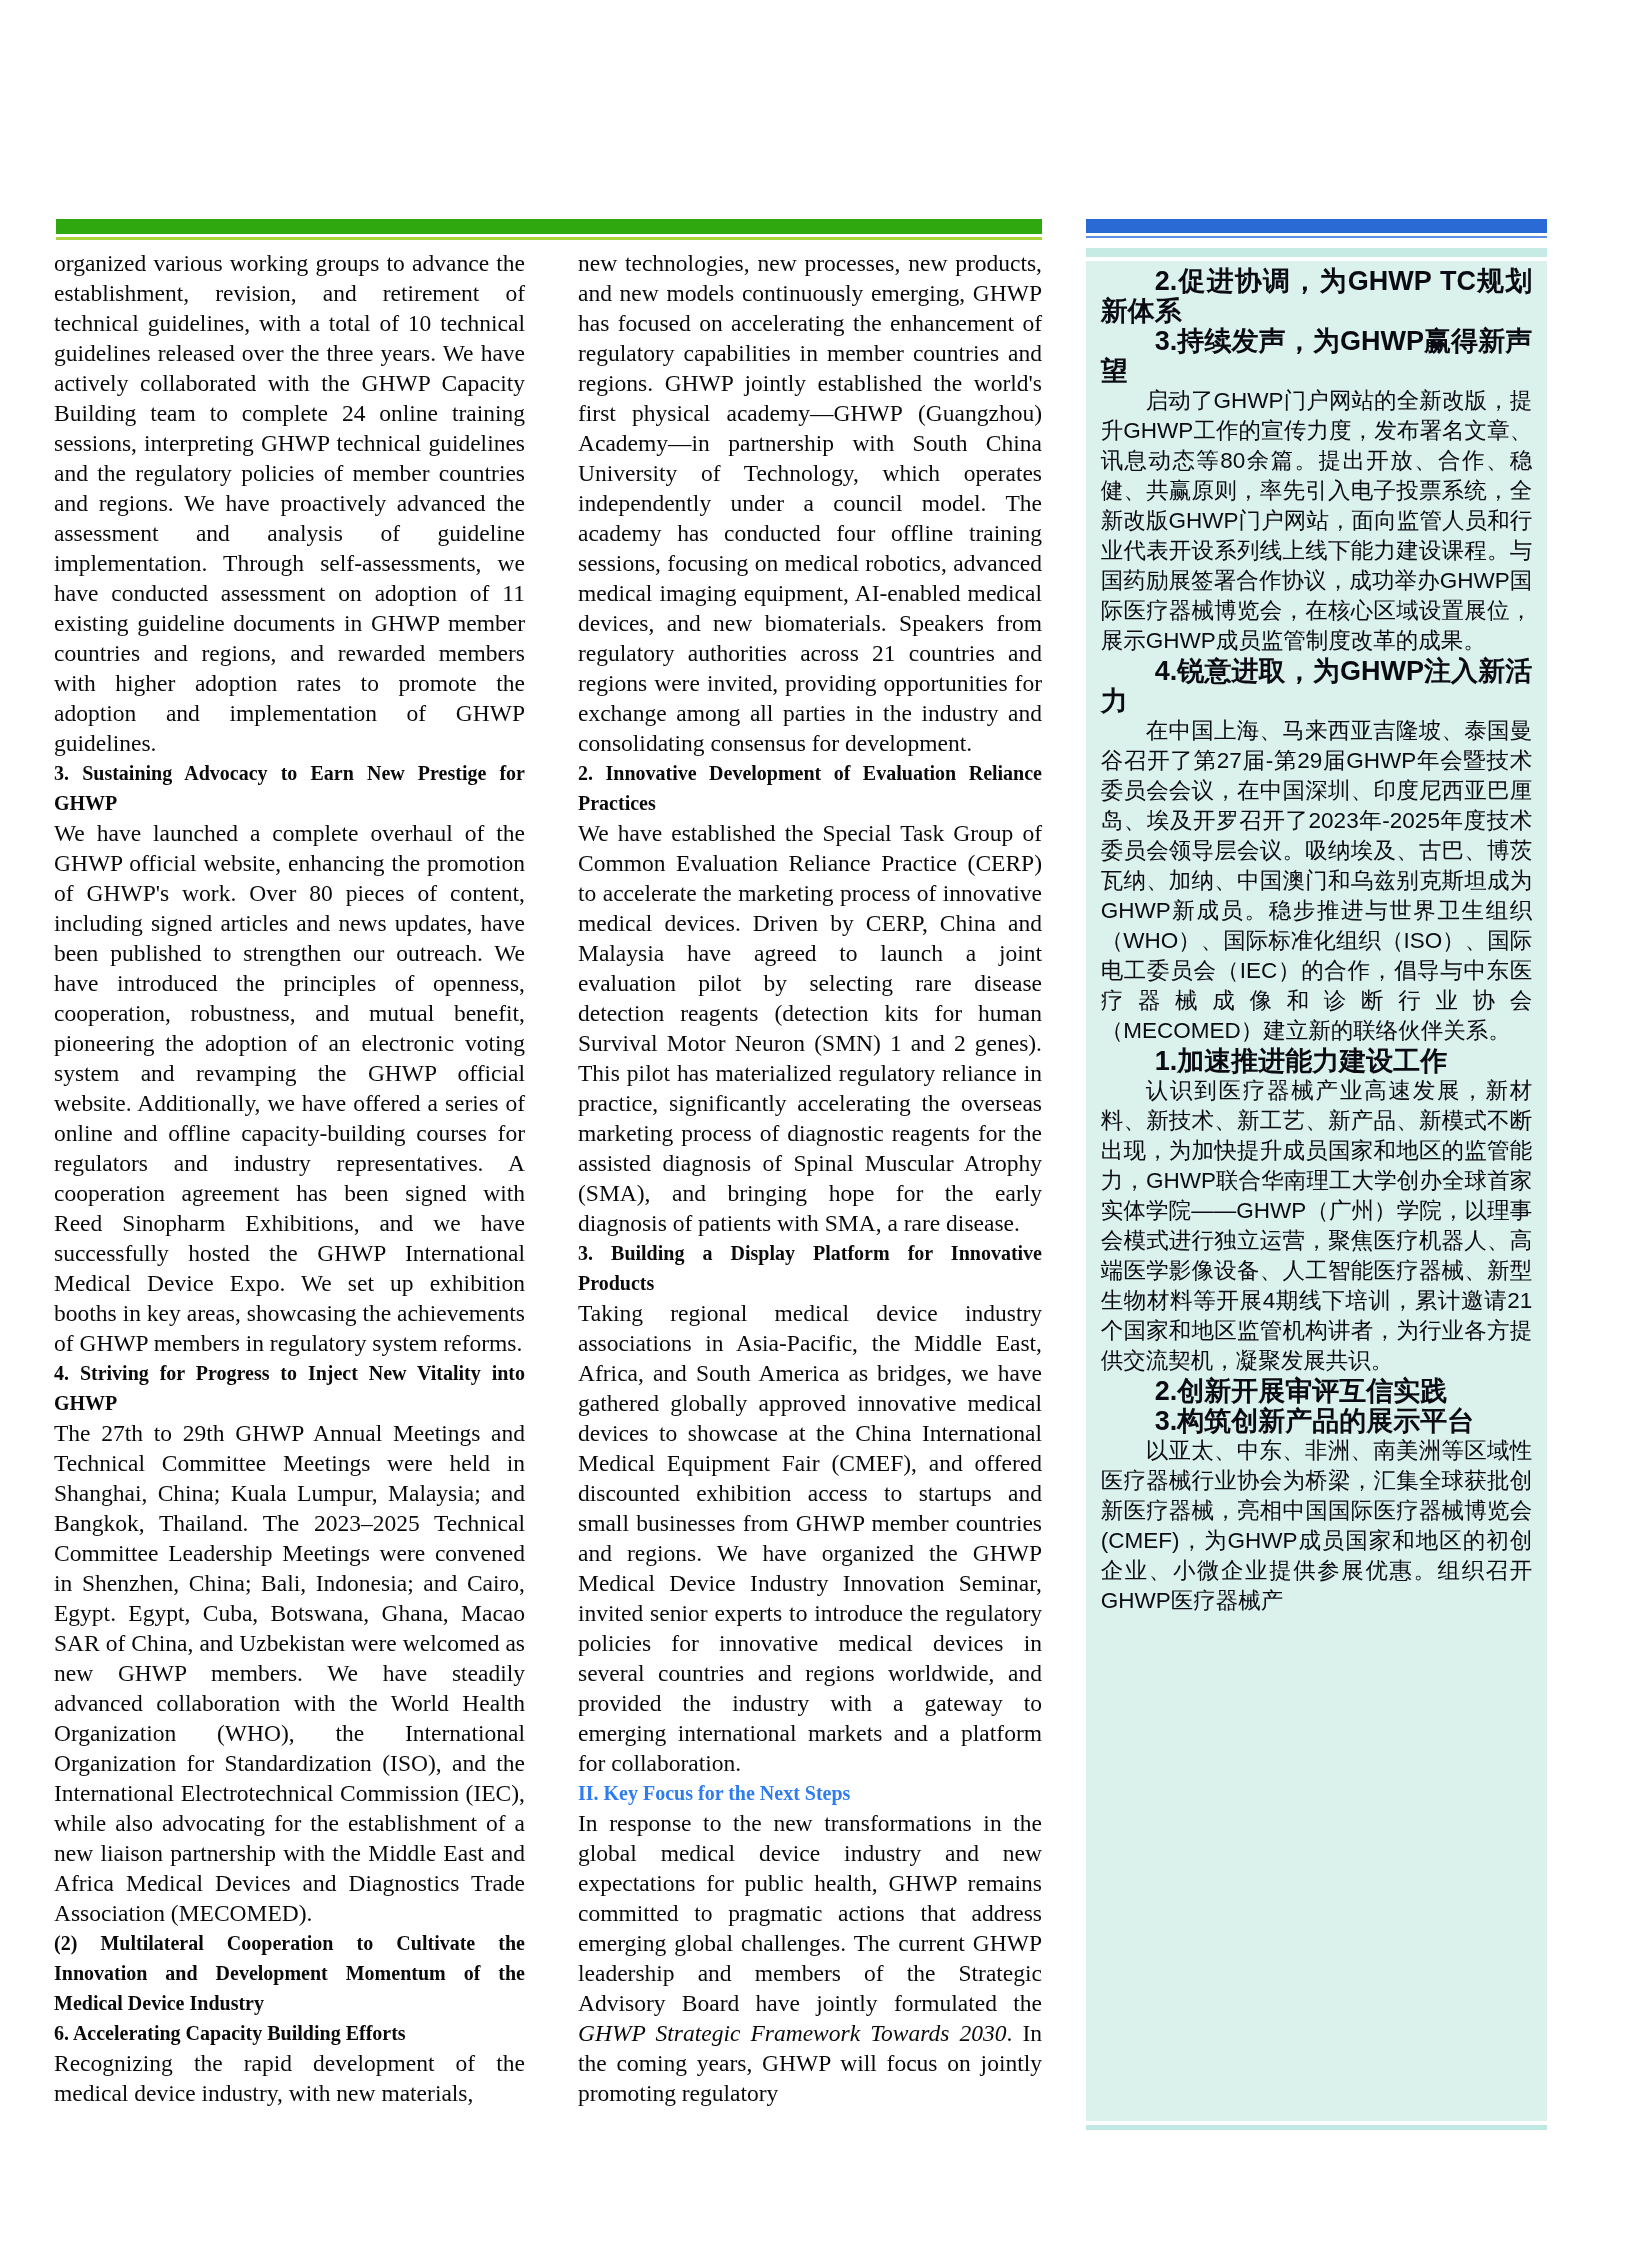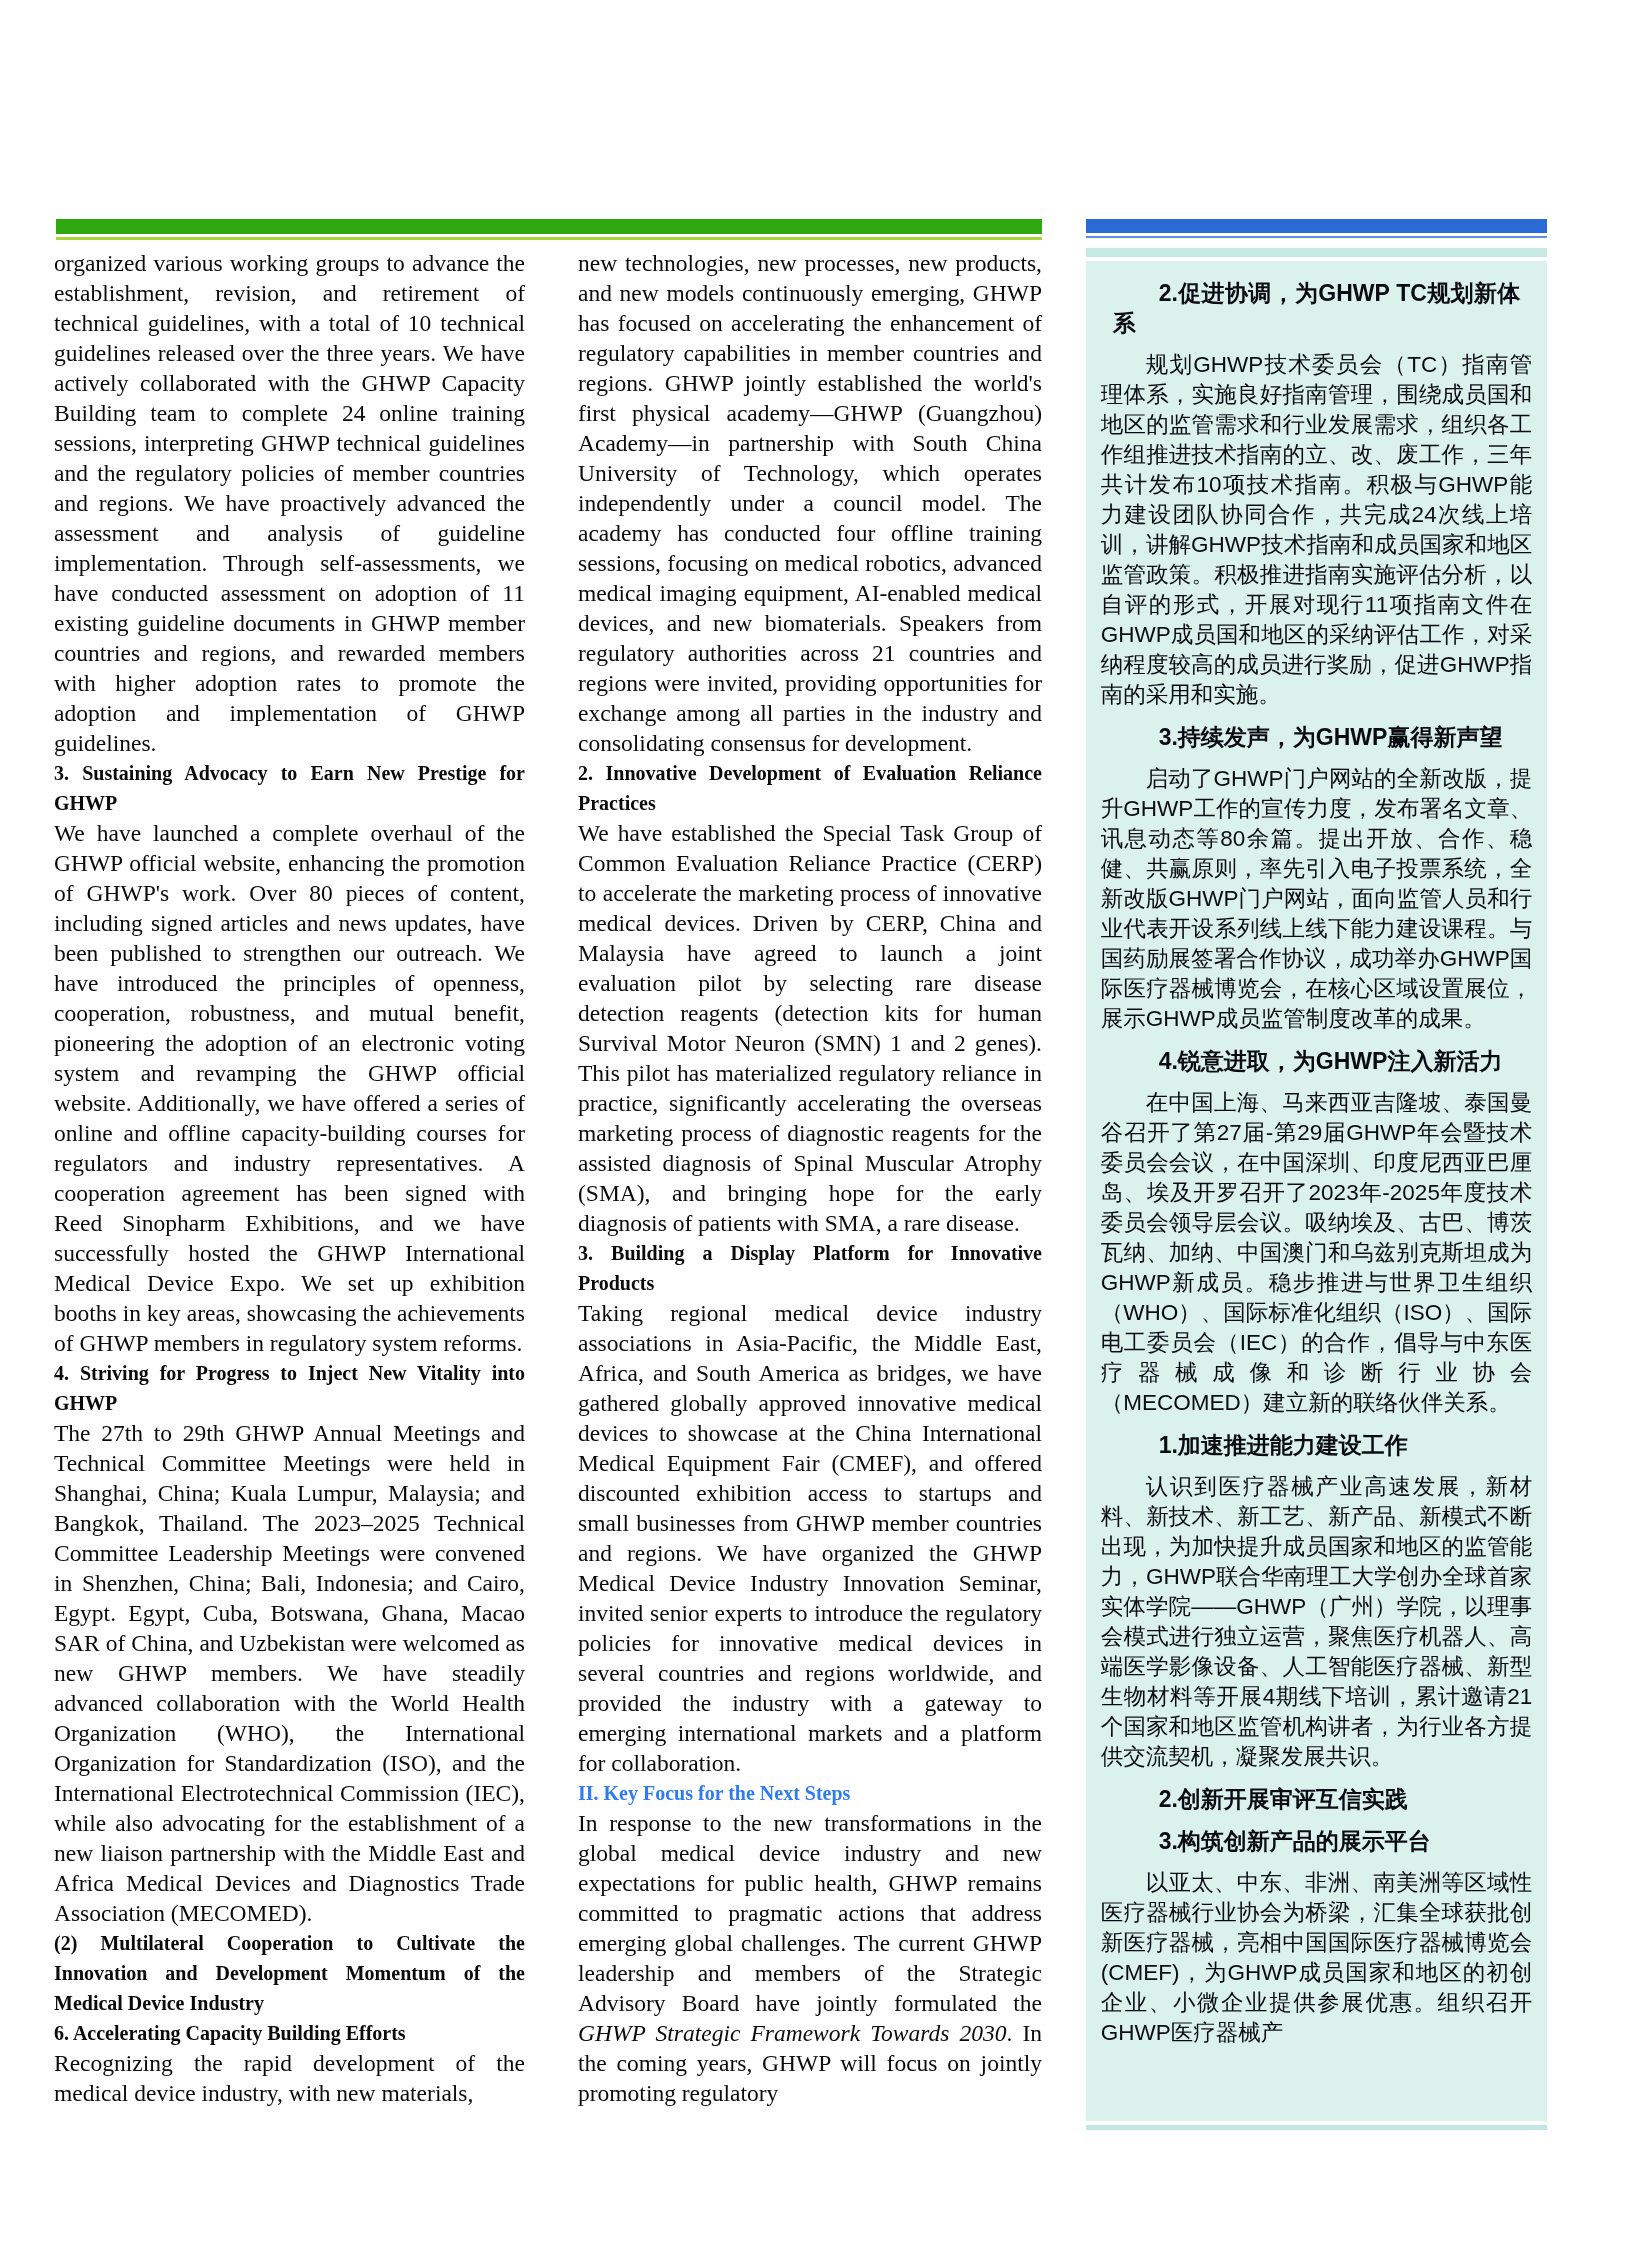--- a/index.html
+++ b/index.html
@@ -18,21 +18,21 @@
   .en-para{margin:0;font-family:Liberation Serif, serif;}
   .en-heading{margin:0;font-size:20px;line-height:30px;font-weight:bold;}
   .en-heading.blue{color:#2e7cf0;}
   .italic{font-style:italic;}
 
   .right-box{position:absolute;left:1086px;top:261px;width:461px;height:1860px;
              background:#dbf1ec;box-sizing:border-box;padding:4.9px 14.7px 0 14.7px;
              font-family:"Liberation Sans",sans-serif;font-size:22.5px;line-height:30px;
              color:#0b0b14;text-align:justify;}
   .cn-para{margin:0;text-indent:2em;}
-  .cn-heading{margin:12px;font-size:23px;line-height:30px;font-weight:bold;text-indent:2em;}
+  .cn-heading{margin:0;font-size:27px;line-height:30px;font-weight:bold;text-indent:2em;}
   .cn-heading.sub{text-indent:1em;}
 
   .footer-rule{position:absolute;left:1086px;top:2125px;width:461px;height:4.9px;background:#bfe8e2;}
   .footer{position:absolute;left:1086px;top:2135px;width:461px;text-align:right;
           font-family:"Liberation Serif",serif;font-size:26.5px;color:#0a0a0a;white-space:nowrap;}
   .page-num{font-size:38px;margin-left:13.7px;vertical-align:-3.9px;}
 </style>
 </head>
 <body>
 
@@ -57,21 +57,20 @@
       <p class="en-para">new technologies, new processes, new products, and new models continuously emerging, GHWP has focused on accelerating the enhancement of regulatory capabilities in member countries and regions. GHWP jointly established the world's first physical academy—GHWP (Guangzhou) Academy—in partnership with South China University of Technology, which operates independently under a council model. The academy has conducted four offline training sessions, focusing on medical robotics, advanced medical imaging equipment, AI-enabled medical devices, and new biomaterials. Speakers from regulatory authorities across 21 countries and regions were invited, providing opportunities for exchange among all parties in the industry and consolidating consensus for development.</p>
       <h3 class="en-heading">2. Innovative Development of Evaluation Reliance Practices</h3>
       <p class="en-para">We have established the Special Task Group of Common Evaluation Reliance Practice (CERP) to accelerate the marketing process of innovative medical devices. Driven by CERP, China and Malaysia have agreed to launch a joint evaluation pilot by selecting rare disease detection reagents (detection kits for human Survival Motor Neuron (SMN) 1 and 2 genes). This pilot has materialized regulatory reliance in practice, significantly accelerating the overseas marketing process of diagnostic reagents for the assisted diagnosis of Spinal Muscular Atrophy (SMA), and bringing hope for the early diagnosis of patients with SMA, a rare disease.</p>
       <h3 class="en-heading">3. Building a Display Platform for Innovative Products</h3>
       <p class="en-para">Taking regional medical device industry associations in Asia-Pacific, the Middle East, Africa, and South America as bridges, we have gathered globally approved innovative medical devices to showcase at the China International Medical Equipment Fair (CMEF), and offered discounted exhibition access to startups and small businesses from GHWP member countries and regions. We have organized the GHWP Medical Device Industry Innovation Seminar, invited senior experts to introduce the regulatory policies for innovative medical devices in several countries and regions worldwide, and provided the industry with a gateway to emerging international markets and a platform for collaboration.</p>
       <h3 class="en-heading blue">II. Key Focus for the Next Steps</h3>
       <p class="en-para"><span>In response to the new transformations in the global medical device industry and new expectations for public health, GHWP remains committed to pragmatic actions that address emerging global challenges. The current GHWP leadership and members of the Strategic Advisory Board have jointly formulated the </span><span class="italic">GHWP Strategic Framework Towards 2030</span><span>. In the coming years, GHWP will focus on jointly promoting regulatory</span></p>
     </div>
   <div class="right-box">
       <h3 class="cn-heading">2.促进协调，为GHWP TC规划新体系</h3>
-      <p class="cn-para">规划GHWP技术委员会（TC）指南管理体系，实施良好指南管理，围绕成员国和地区的监管需求和行业发展需求，组织各工作组推进技术指南的立、改、废工作，三年共计发布10项技术指南。积极与GHWP能力建设团队协同合作，共完成24次线上培训，讲解GHWP技术指南和成员国家和地区监管政策。积极推进指南实施评估分析，以自评的形式，开展对现行11项指南文件在GHWP成员国和地区的采纳评估工作，对采纳程度较高的成员进行奖励，促进GHWP指南的采用和实施。</p>
       <h3 class="cn-heading">3.持续发声，为GHWP赢得新声望</h3>
       <p class="cn-para">启动了GHWP门户网站的全新改版，提升GHWP工作的宣传力度，发布署名文章、讯息动态等80余篇。提出开放、合作、稳健、共赢原则，率先引入电子投票系统，全新改版GHWP门户网站，面向监管人员和行业代表开设系列线上线下能力建设课程。与国药励展签署合作协议，成功举办GHWP国际医疗器械博览会，在核心区域设置展位，展示GHWP成员监管制度改革的成果。</p>
       <h3 class="cn-heading">4.锐意进取，为GHWP注入新活力</h3>
       <p class="cn-para">在中国上海、马来西亚吉隆坡、泰国曼谷召开了第27届-第29届GHWP年会暨技术委员会会议，在中国深圳、印度尼西亚巴厘岛、埃及开罗召开了2023年-2025年度技术委员会领导层会议。吸纳埃及、古巴、博茨瓦纳、加纳、中国澳门和乌兹别克斯坦成为GHWP新成员。稳步推进与世界卫生组织（WHO）、国际标准化组织（ISO）、国际电工委员会（IEC）的合作，倡导与中东医疗器械成像和诊断行业协会（MECOMED）建立新的联络伙伴关系。</p>
       <h3 class="cn-heading">1.加速推进能力建设工作</h3>
       <p class="cn-para">认识到医疗器械产业高速发展，新材料、新技术、新工艺、新产品、新模式不断出现，为加快提升成员国家和地区的监管能力，GHWP联合华南理工大学创办全球首家实体学院——GHWP（广州）学院，以理事会模式进行独立运营，聚焦医疗机器人、高端医学影像设备、人工智能医疗器械、新型生物材料等开展4期线下培训，累计邀请21个国家和地区监管机构讲者，为行业各方提供交流契机，凝聚发展共识。</p>
       <h3 class="cn-heading">2.创新开展审评互信实践</h3>
       <h3 class="cn-heading">3.构筑创新产品的展示平台</h3>
       <p class="cn-para">以亚太、中东、非洲、南美洲等区域性医疗器械行业协会为桥梁，汇集全球获批创新医疗器械，亮相中国国际医疗器械博览会(CMEF)，为GHWP成员国家和地区的初创企业、小微企业提供参展优惠。组织召开GHWP医疗器械产</p>
     </div>

